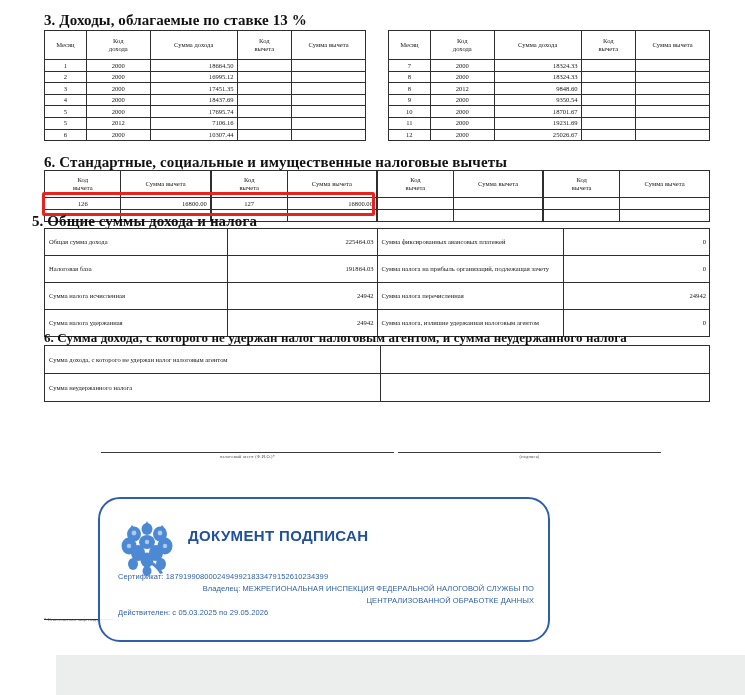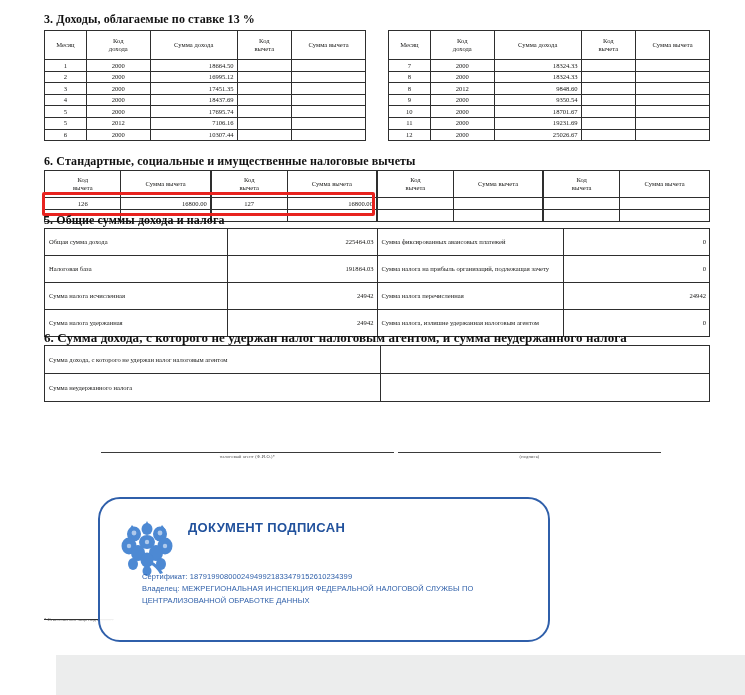--- a/index.html
+++ b/index.html
@@ -40,21 +40,21 @@
     top: 655px;
     width: 56px;
     height: 40px;
     background: #ffffff;
   }
 
   
   .sec-head {
     font-family: "Liberation Serif", "DejaVu Serif", serif;
     font-weight: bold;
-    font-size: 12px;
+    font-size: 15px;
     letter-spacing: 0.1px;
     color: #111111;
     white-space: nowrap;
   }
 
   
   table.doc {
     border-collapse: collapse;
     font-size: 6.6px;
     color: #20201f;
@@ -212,43 +212,42 @@
   #esign-emblem {
     position: absolute;
     left: 18px;
     top: 18px;
     width: 58px;
     height: 62px;
   }
   #esign-title {
     position: absolute;
     left: 88px;
-    top: 19px;
+    top: 25px;
     color: #21519c;
     font-family: "Liberation Sans", "DejaVu Sans", sans-serif;
     font-weight: bold;
-    font-size: 13px;
+    font-size: 15px;
     letter-spacing: 0.35px;
     line-height: 1.55;
   }
   #esign-details {
     position: absolute;
     left: 18px;
     top: 72px;
     right: 14px;
     color: #2d5ea8;
     font-family: "Liberation Sans", "DejaVu Sans", sans-serif;
     font-size: 7.5px;
     line-height: 1.62;
     letter-spacing: 0.1px;
-    margin-left: 24px;
   }
   #esign-details .lbl { }
   #esign-details .row { white-space: nowrap; }
-  #esign-details .row.wrap { white-space: normal; }
+  #esign-details .row.wrap { white-space: normal; text-align: right; }
   #esign-details .indent { padding-left: 24px; }
 </style>
 </head>
 <body>
 
 <div id="page-sheet"></div>
 <div id="gray-gutter"></div>
 <div id="gray-gutter-white"></div>
 
 <div class="sec-head" style="position:absolute;left:44px;top:12px;">3. Доходы, облагаемые по ставке 13 %</div>
@@ -486,21 +485,21 @@
           <td class="c-right"></td>
           <td class="c-center grp-left"></td>
           <td class="c-right"></td>
         </tr>
       </tbody>
   </table>
 </div>
 
 <div id="red-highlight"></div>
 
-<div class="sec-head" style="position:absolute;left:44px;top:213px;">5. Общие суммы дохода и налога</div>
+<div class="sec-head" style="position:absolute;left:32px;top:213px;">5. Общие суммы дохода и налога</div>
 
 <div id="totals-table-wrap">
   <table class="doc" id="totals-table">
     <colgroup>
       <col class="t-l1">
         <col class="t-l2">
         <col class="t-r1">
         <col class="t-r2">
     </colgroup>
     <tbody id="totals-body">
@@ -606,14 +605,18 @@
 
   <div id="esign-details">
     <div class="row">
       <span class="lbl">Сертификат:</span>
       <span>18791990800024949921833479152610234399</span>
     </div>
     <div class="row wrap">
       <span class="lbl">Владелец:</span>
       <span>МЕЖРЕГИОНАЛЬНАЯ ИНСПЕКЦИЯ ФЕДЕРАЛЬНОЙ НАЛОГОВОЙ СЛУЖБЫ ПО ЦЕНТРАЛИЗОВАННОЙ ОБРАБОТКЕ ДАННЫХ</span>
     </div>
+    <div class="row">
+      <span class="lbl">Действителен:</span>
+      <span>с 05.03.2025 по 29.05.2026</span>
+    </div>
   </div>
 </div>
 
 </body></html>

